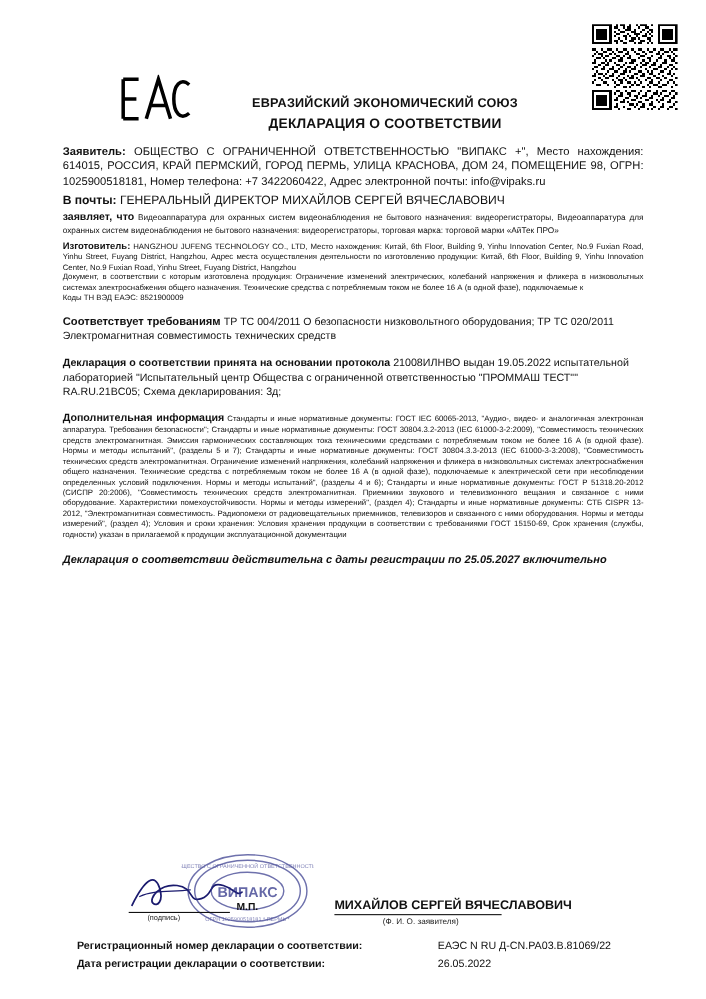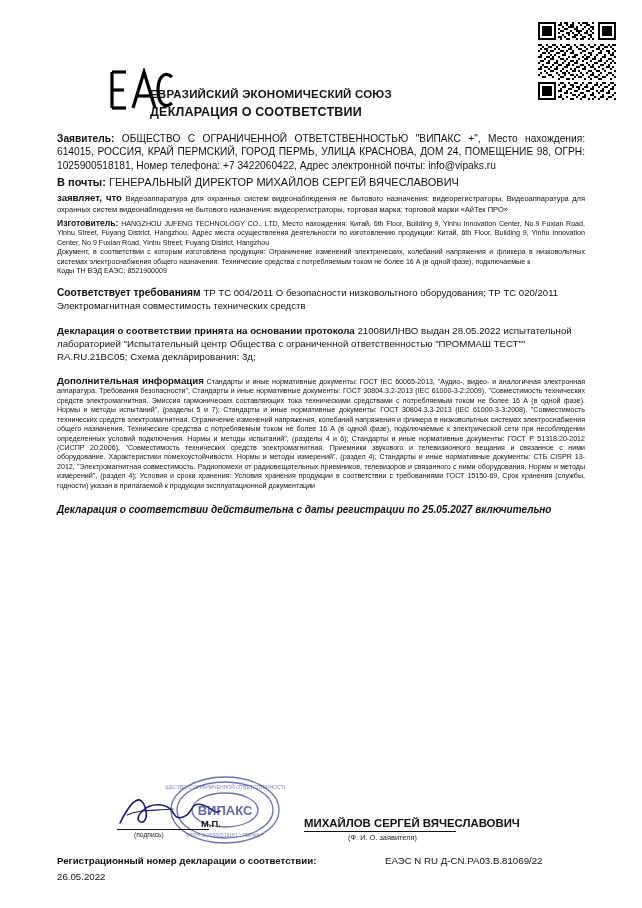--- a/index.html
+++ b/index.html
@@ -34,20 +34,21 @@
     width: 70px;
     height: 44px;
   }
   .eac-mark svg { display: block; }
 
   .title-block {
     position: absolute;
     left: 150px;
     top: 88px;
     width: 400px;
+    text-align: center;
   }
   .title-main {
     font-size: 11.5px;
     font-weight: bold;
     letter-spacing: 0.2px;
     margin-bottom: 5px;
   }
   .title-sub {
     font-size: 12.5px;
     font-weight: bold;
@@ -127,21 +128,21 @@
   .stamp svg { display: block; }
   .sig-scribble {
     position: absolute;
     left: 58px;
     top: -4px;
     width: 110px;
     height: 40px;
   }
   .mp {
     position: absolute;
-    left: 144px;
+    left: 158px;
     top: 23px;
     font-size: 9.4px;
     font-weight: bold;
     text-align: right;
   }
   .signer-name {
     position: absolute;
     left: 247px;
     top: 22px;
     font-size: 11.4px;
@@ -185,20 +186,21 @@
     font-size: 9.7px;
   }
   .reg-line {
     display: flex;
     align-items: baseline;
     margin-bottom: 5px;
   }
   .reg-lbl {
     font-weight: bold;
     width: 328px;
+    margin-left: 13px;
   }
   .reg-val {
     font-weight: normal;
   }
 </style>
 </head>
 <body>
 
 <div class="page">
 
@@ -567,21 +569,21 @@
 
     <div class="conform">
       <span class="inline-lbl">Соответствует требованиям</span>
       <span style="font-size:9.6px">ТР ТС 004/2011 О безопасности низковольтного оборудования; ТР ТС 020/2011 Электромагнитная совместимость технических средств</span>
     </div>
 
     <div class="proto">
       <span class="inline-lbl" style="font-size:9.7px">Декларация о соответствии принята на основании протокола</span>
       <span>21008ИЛНВО</span>
       <span>выдан</span>
-      <span>28.05.2022</span>
+      <span>19.05.2022</span>
       <span>испытательной лабораторией "Испытательный центр Общества с ограниченной ответственностью "ПРОММАШ ТЕСТ"" RA.RU.21BC05;</span>
       <span>Схема декларирования:</span>
       <span>3д;</span>
     </div>
 
     <div class="addinfo info">
       <p class="t7 hang"><span class="inline-lbl" style="font-size:9.7px">Дополнительная информация</span>
         <span>Стандарты и иные нормативные документы: ГОСТ IEC 60065-2013, "Аудио-, видео- и аналогичная электронная аппаратура. Требования безопасности"; Стандарты и иные нормативные документы: ГОСТ 30804.3.2-2013 (IEC 61000-3-2:2009), "Совместимость технических средств электромагнитная. Эмиссия гармонических составляющих тока техническими средствами с потребляемым током не более 16 А (в одной фазе). Нормы и методы испытаний", (разделы 5 и 7); Стандарты и иные нормативные документы: ГОСТ 30804.3.3-2013 (IEC 61000-3-3:2008), "Совместимость технических средств электромагнитная. Ограничение изменений напряжения, колебаний напряжения и фликера в низковольтных системах электроснабжения общего назначения. Технические средства с потребляемым током не более 16 А (в одной фазе), подключаемые к электрической сети при несоблюдении определенных условий подключения. Нормы и методы испытаний", (разделы 4 и 6); Стандарты и иные нормативные документы: ГОСТ Р 51318.20-2012 (СИСПР 20:2006), "Совместимость технических средств электромагнитная. Приемники звукового и телевизионного вещания и связанное с ними оборудование. Характеристики помехоустойчивости. Нормы и методы измерений", (раздел 4); Стандарты и иные нормативные документы: СТБ CISPR 13-2012, "Электромагнитная совместимость. Радиопомехи от радиовещательных приемников, телевизоров и связанного с ними оборудования. Нормы и методы измерений", (раздел 4); Условия и сроки хранения: Условия хранения продукции в соответствии с требованиями ГОСТ 15150-69, Срок хранения (службы, годности) указан в прилагаемой к продукции эксплуатационной документации</span></p>
     </div>
 
@@ -618,17 +620,18 @@
     <div class="sig-underline-2"></div>
     <div class="cap-fio">(Ф. И. О. заявителя)</div>
   </div>
 
   <div class="reg-block">
     <div class="reg-line">
       <div class="reg-lbl">Регистрационный номер декларации о соответствии:</div>
       <div class="reg-val">ЕАЭС N RU Д-CN.РА03.В.81069/22</div>
     </div>
     <div class="reg-line">
+      <div class="reg-lbl">Дата регистрации декларации о соответствии:</div>
       <div class="reg-val">26.05.2022</div>
     </div>
   </div>
 
 </div>
 
 </body></html>

